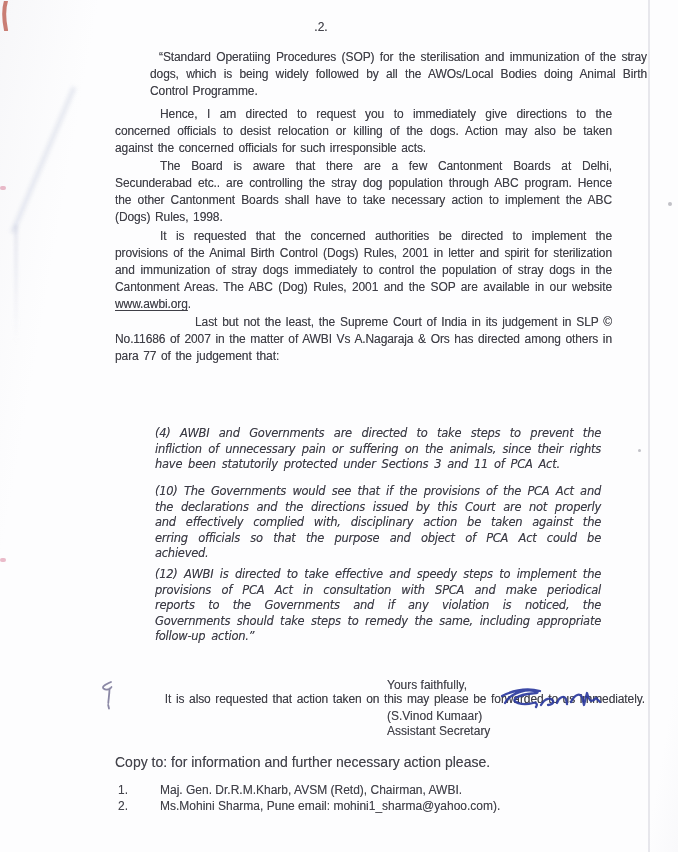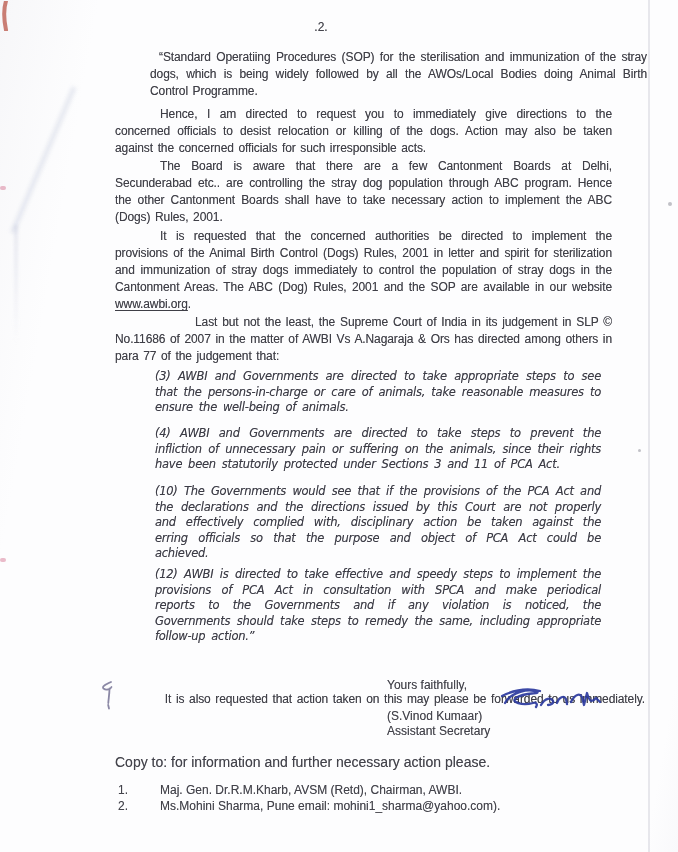--- a/index.html
+++ b/index.html
@@ -152,25 +152,24 @@
   <div class="pink-dash a"></div>
   <div class="pink-dash b"></div>
   <div class="speck s1"></div>
   <div class="speck s2"></div>
   <div class="speck s3"></div>
 
   <div class="pagenum">.2.</div>
 
   <div class="tblock p1 indent-small">“Standard Operatiing Procedures (SOP) for the sterilisation and immunization of the stray dogs, which is being widely followed by all the AWOs/Local Bodies doing Animal Birth Control Programme.</div>
   <div class="tblock p2 indent-tab">Hence, I am directed to request you to immediately give directions to the concerned officials to desist relocation or killing of the dogs. Action may also be taken against the concerned officials for such irresponsible acts.</div>
-  <div class="tblock p3 indent-tab">The Board is aware that there are a few Cantonment Boards at Delhi, Secunderabad etc.. are controlling the stray dog population through ABC program. Hence the other Cantonment Boards shall have to take necessary action to implement the ABC (Dogs) Rules, 2001.</div>
+  <div class="tblock p3 indent-tab">The Board is aware that there are a few Cantonment Boards at Delhi, Secunderabad etc.. are controlling the stray dog population through ABC program. Hence the other Cantonment Boards shall have to take necessary action to implement the ABC (Dogs) Rules, 1998.</div>
   <div class="tblock p4 indent-tab"><span>It is requested that the concerned authorities be directed to implement the provisions of the Animal Birth Control (Dogs) Rules, 2001 in letter and spirit for sterilization and immunization of stray dogs immediately to control the population of stray dogs in the Cantonment Areas. The ABC (Dog) Rules, 2001 and the SOP are available in our website </span><span class="weblink">www.awbi.org</span><span>.</span></div>
   <div class="tblock p5 indent-big">Last but not the least, the Supreme Court of India in its judgement in SLP © No.11686 of 2007 in the matter of AWBI Vs A.Nagaraja &amp; Ors has directed among others in para 77 of the judgement that:</div>
 
-  <div class="quote q1">(3) AWBI and Governments are directed to take appropriate steps to see that the persons-in-charge or care of animals, take reasonable measures to ensure the well-being of animals.</div>
   <div class="quote q2">(4) AWBI and Governments are directed to take steps to prevent the infliction of unnecessary pain or suffering on the animals, since their rights have been statutorily protected under Sections 3 and 11 of PCA Act.</div>
   <div class="quote q3">(10) The Governments would see that if the provisions of the PCA Act and the declarations and the directions issued by this Court are not properly and effectively complied with, disciplinary action be taken against the erring officials so that the purpose and object of PCA Act could be achieved.</div>
   <div class="quote q4">(12) AWBI is directed to take effective and speedy steps to implement the provisions of PCA Act in consultation with SPCA and make periodical reports to the Governments and if any violation is noticed, the Governments should take steps to remedy the same, including appropriate follow-up action.”</div>
 
   <div class="tblock closing">It is also requested that action taken on this may please be forwarded to us immediately.</div>
 
   <svg class="annotation-squiggle" viewBox="0 0 21 33">
     <path d="M14,3 C8.5,5.5 4.5,7.5 6.5,9.5 C9,11.5 13.5,10.5 14.5,8 M12.5,9.5 C12.5,15 11.5,20 11.3,24 M11.2,26 L12,29.5" fill="none" stroke-width="1.8" stroke-linecap="round" opacity="0.8" stroke="#6e6a8f"></path>
   </svg>
 

